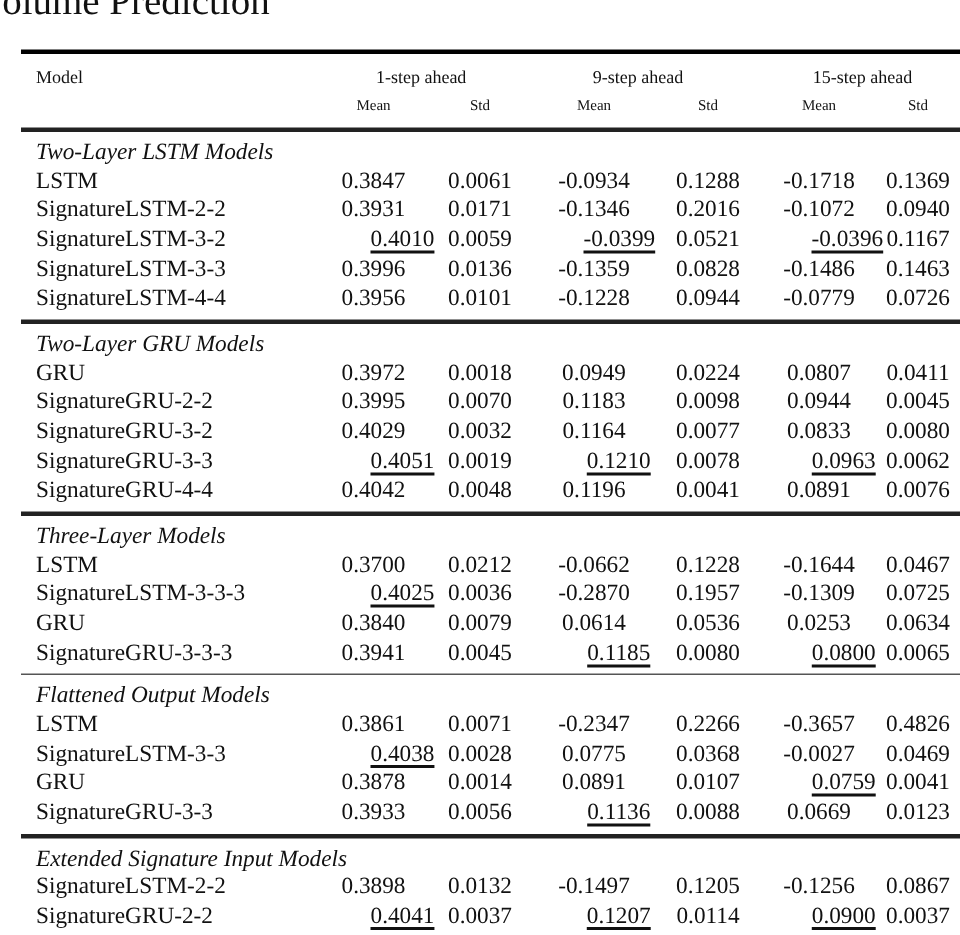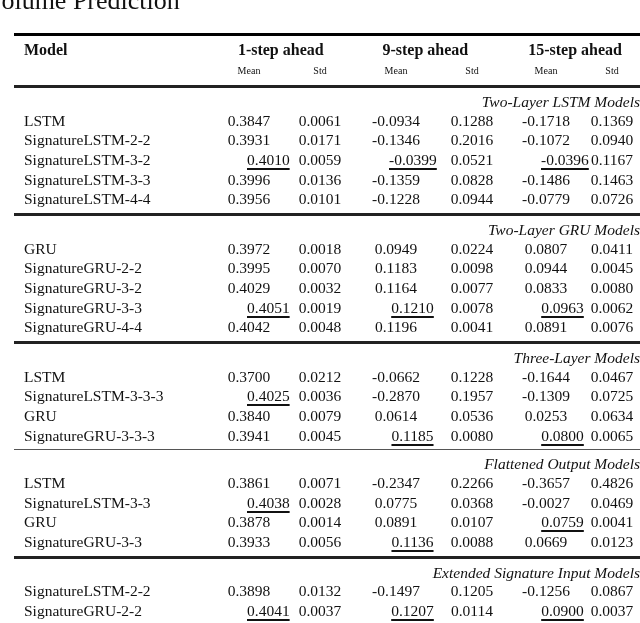--- a/index.html
+++ b/index.html
@@ -14,27 +14,27 @@
   .tbl {
     position: absolute; left: 14px; top: 33px; width: 626px;
   }
   .rule-top { height: 3px; background: #000; }
   .rule-mid { height: 3px; background: #222; }
   .rule-thin { height: 1px; background: #555; }
   .row { display: flex; height: 19.6px; align-items: center; font-size: 15.5px; white-space: nowrap; }
   .row .c0 { width: 190px; padding-left: 10px; }
   .row .num { text-align: center; }
   .w1 { width: 70px; } .w2 { width: 72px; } .w3 { width: 80px; } .w4 { width: 72px; } .w5 { width: 76px; } .w6 { width: 56px; }
-  .hdr1 { display: flex; height: 20px; align-items: flex-start; font-weight: bold; font-size: 16px; margin-top: 5px; }
+  .hdr1 { display: flex; height: 20px; align-items: center; font-weight: normal; font-size: 12px; margin-top: 5px; }
   .hdr1 .c0 { width: 190px; padding-left: 10px; }
   .hdr1 .grp { text-align: center; }
   .g1 { width: 142px; } .g2 { width: 152px; } .g3 { width: 132px; padding-left: 10px; }
   .hdr2 { display: flex; height: 19px; align-items: center; font-size: 10px; margin-bottom: 5px; }
   .hdr2 .c0 { width: 200px; }
-  .section-title { font-style: italic; font-size: 15.5px; height: 20px; line-height: 22px; padding-left: 10px; margin-top: 3px; text-align: right; }
+  .section-title { font-style: italic; font-size: 15.5px; height: 20px; line-height: 22px; padding-left: 10px; margin-top: 3px; }
   .u { text-decoration: underline; text-decoration-thickness: 2px; text-underline-offset: 3px; margin-left: 33px; }
   .b { font-weight: normal; }
   .section { padding-bottom: 4px; }
 </style>
 </head>
 <body>
 
 <div class="caption">Volume Prediction</div>
 
 <div class="tbl">

